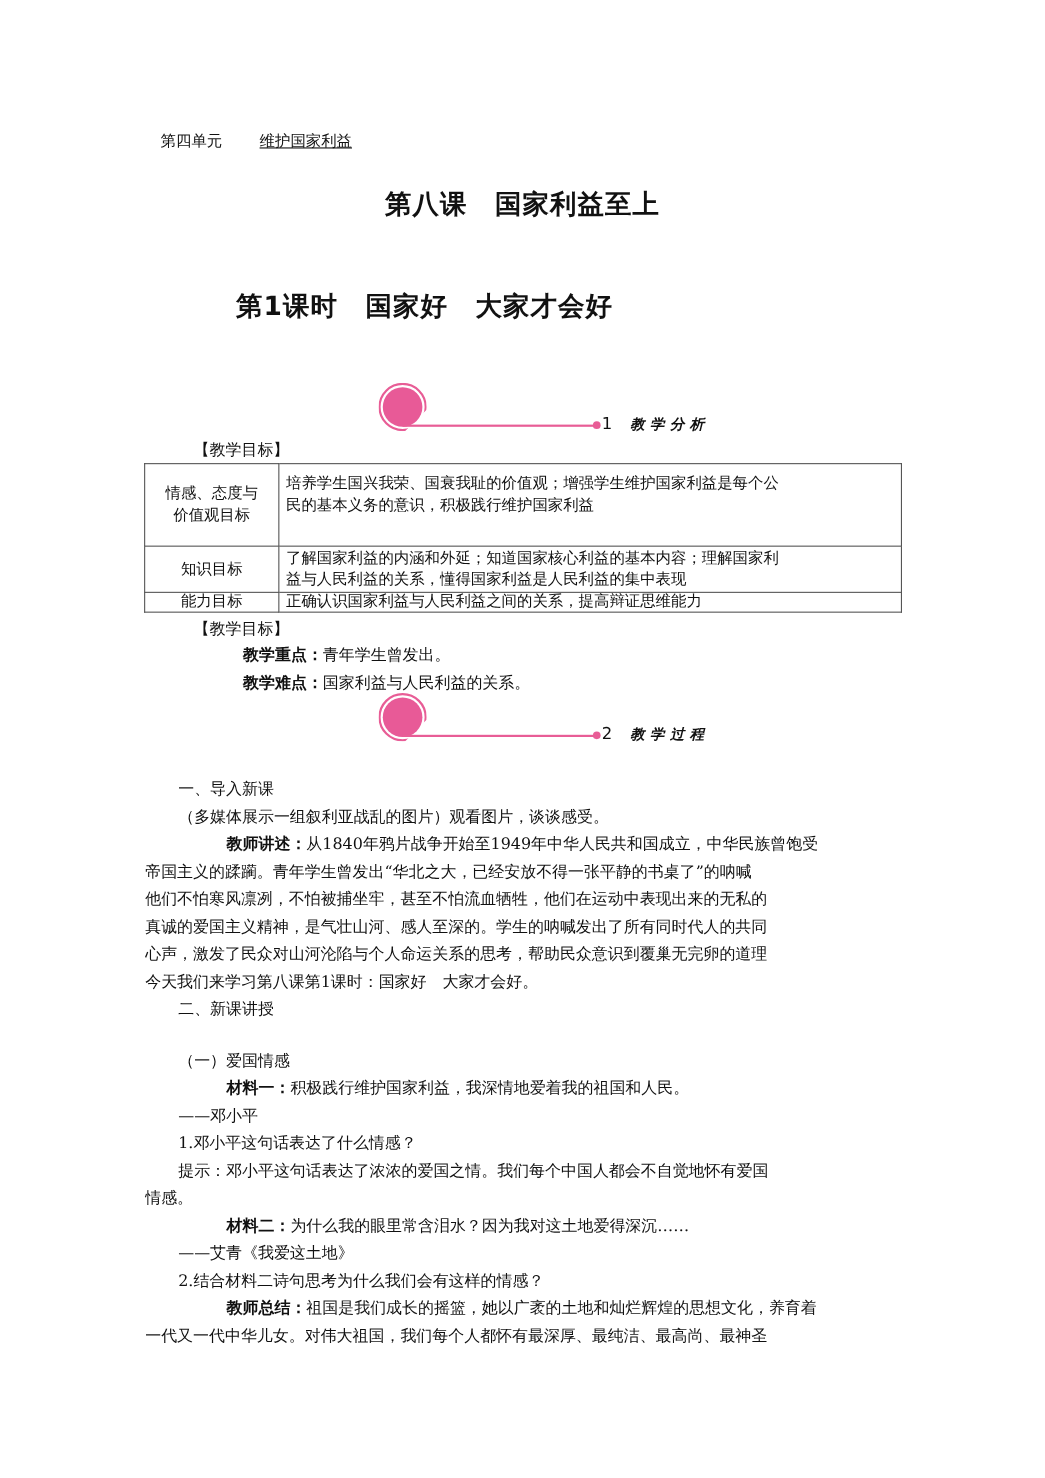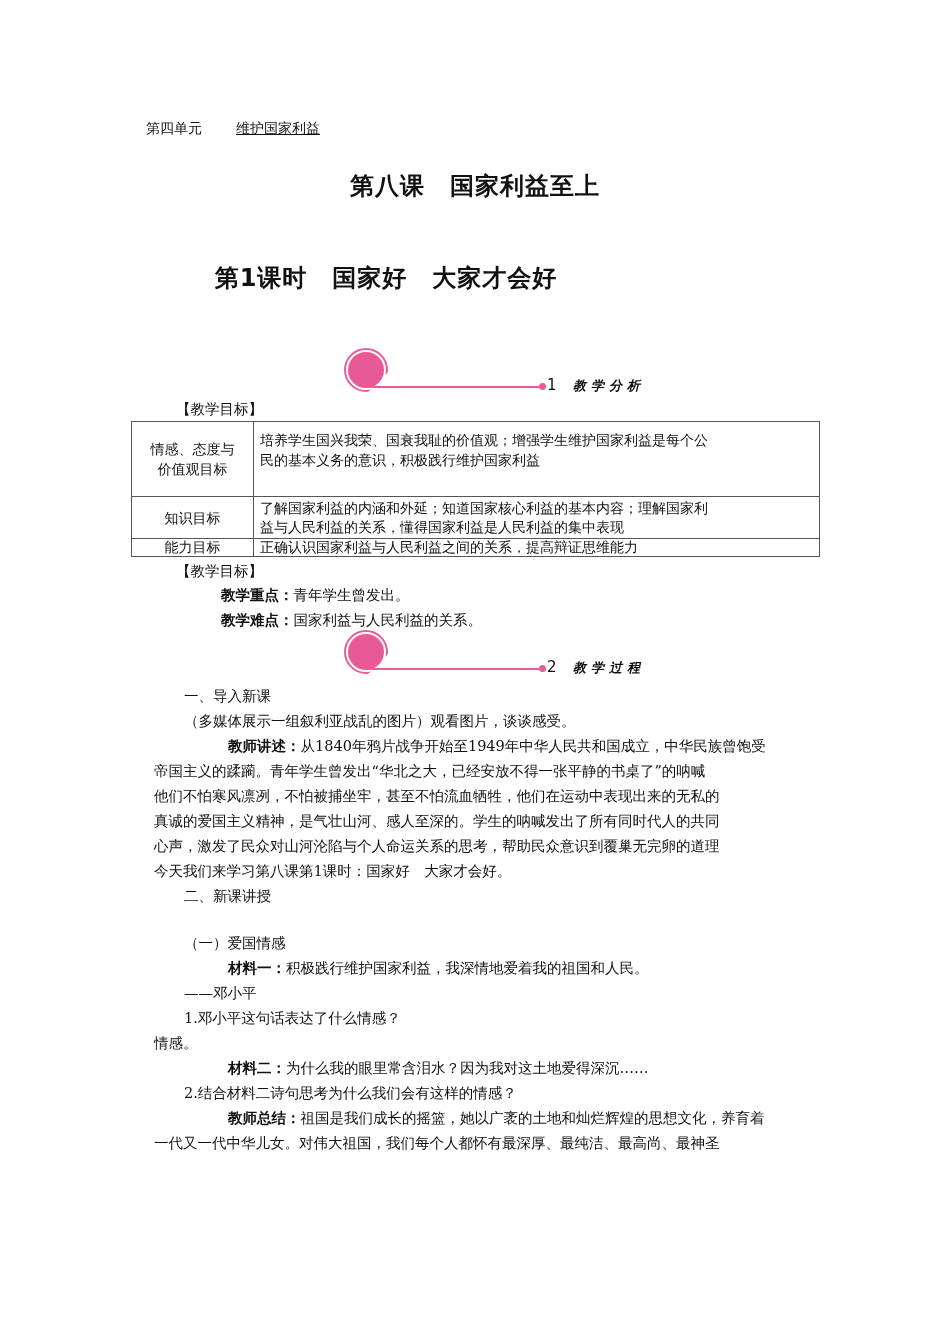--- a/index.html
+++ b/index.html
@@ -60,21 +60,21 @@
       position: absolute; left: 131px; top: 421px; width: 689px;
       border-collapse: collapse; font-size: 14px;
     }
     table.goals td { border: 1px solid #555; padding: 0 6px; vertical-align: middle; }
     table.goals td.label {
       width: 109px; text-align: center;
       font-family: "DejaVu Sans", "Liberation Sans", sans-serif;
       line-height: 20px;
     }
     table.goals td.content { line-height: 20px; }
-    .para { left: 154px; width: 665px; font-size: 14.5px; line-height: 25px; }
+    .para { left: 132px; width: 665px; font-size: 14.5px; line-height: 25px; margin-top: 22px; }
     .para .indent { display: inline-block; width: 30px; }
   </style>
 </head>
 <body>
 
 <div class="abs unit-line">
   <span>第四单元</span><span class="unit-name">维护国家利益</span>
 </div>
 
 <div class="abs h1">第八课　国家利益至上</div>
@@ -143,18 +143,20 @@
   <div>他们不怕寒风凛冽，不怕被捕坐牢，甚至不怕流血牺牲，他们在运动中表现出来的无私的</div>
   <div>真诚的爱国主义精神，是气壮山河、感人至深的。学生的呐喊发出了所有同时代人的共同</div>
   <div>心声，激发了民众对山河沦陷与个人命运关系的思考，帮助民众意识到覆巢无完卵的道理</div>
   <div>今天我们来学习第八课第1课时：国家好　大家才会好。</div>
   <div><span class="indent"></span><span>二、新课讲授</span></div>
   <div style="height:22px;"></div>
   <div><span class="indent"></span><span>（一）爱国情感</span></div>
   <div><span class="indent"></span><span class="bold">材料一：</span><span>积极践行维护国家利益，我深情地爱着我的祖国和人民。</span></div>
   <div><span class="indent"></span><span>——邓小平</span></div>
   <div><span class="indent"></span><span>1.邓小平这句话表达了什么情感？</span></div>
+  <div><span class="indent"></span><span>提示：邓小平这句话表达了浓浓的爱国之情。我们每个中国人都会不自觉地怀有爱国</span></div>
   <div>情感。</div>
   <div><span class="indent"></span><span class="bold">材料二：</span><span>为什么我的眼里常含泪水？因为我对这土地爱得深沉……</span></div>
+  <div><span class="indent"></span><span>——艾青《我爱这土地》</span></div>
   <div><span class="indent"></span><span>2.结合材料二诗句思考为什么我们会有这样的情感？</span></div>
   <div><span class="indent"></span><span class="bold">教师总结：</span><span>祖国是我们成长的摇篮，她以广袤的土地和灿烂辉煌的思想文化，养育着</span></div>
   <div>一代又一代中华儿女。对伟大祖国，我们每个人都怀有最深厚、最纯洁、最高尚、最神圣</div>
 </div>
 
 </body></html>

